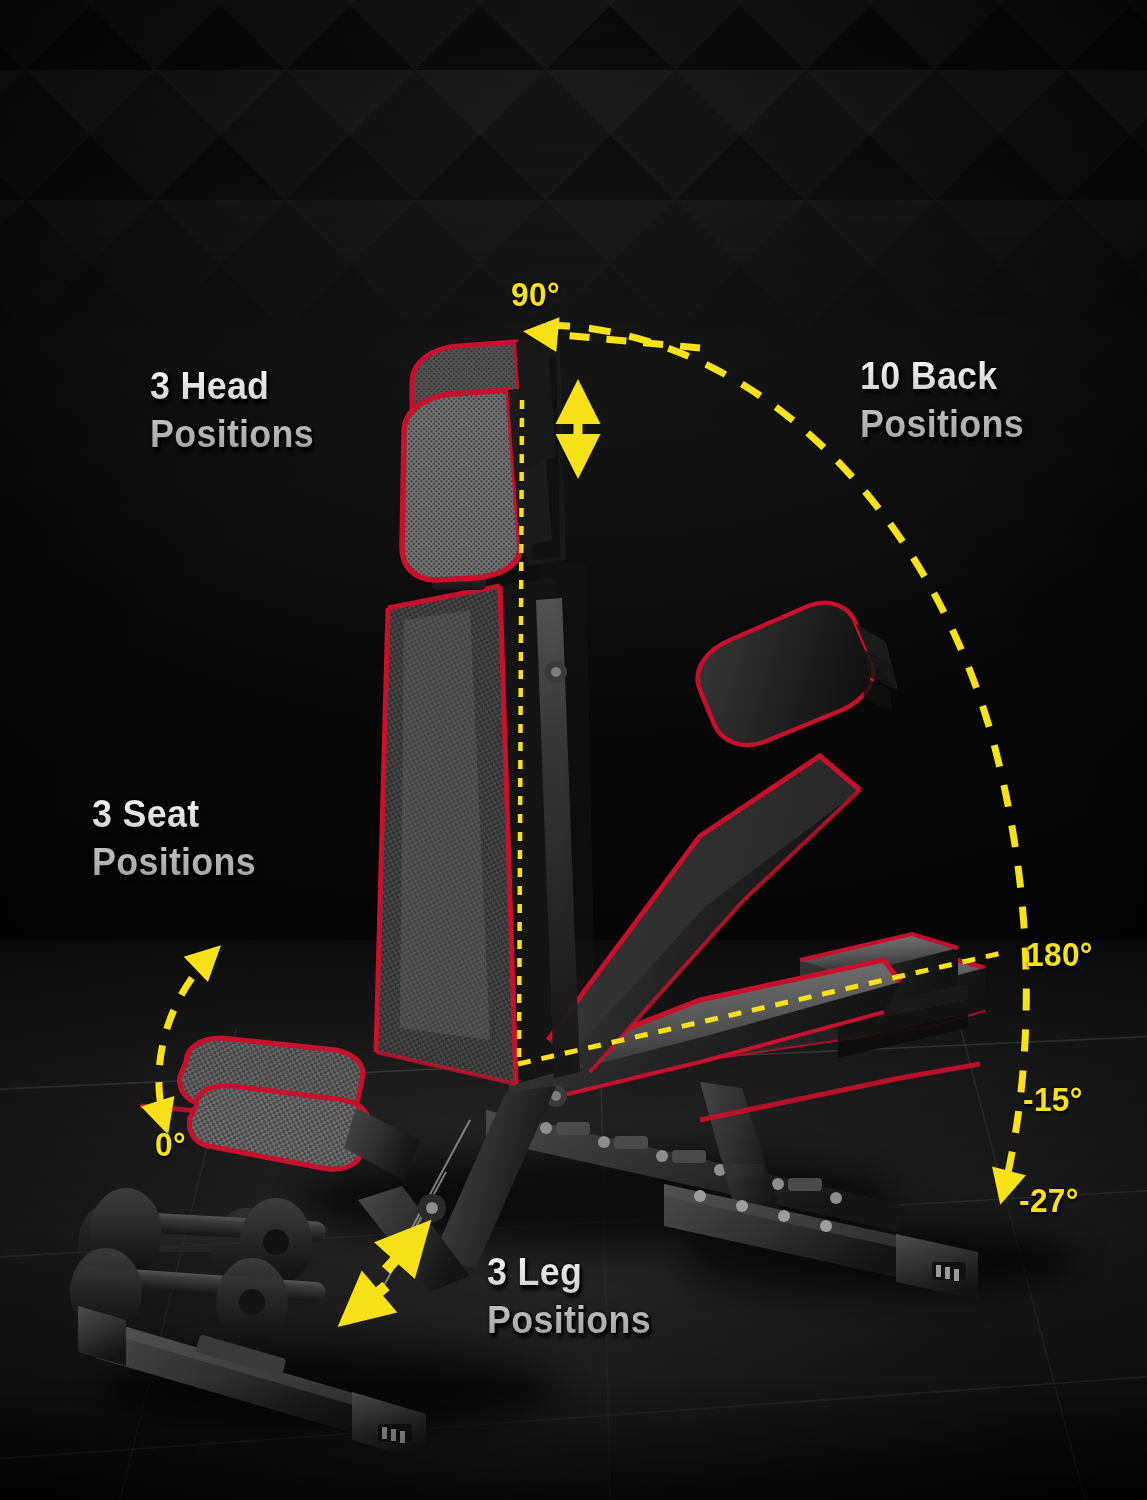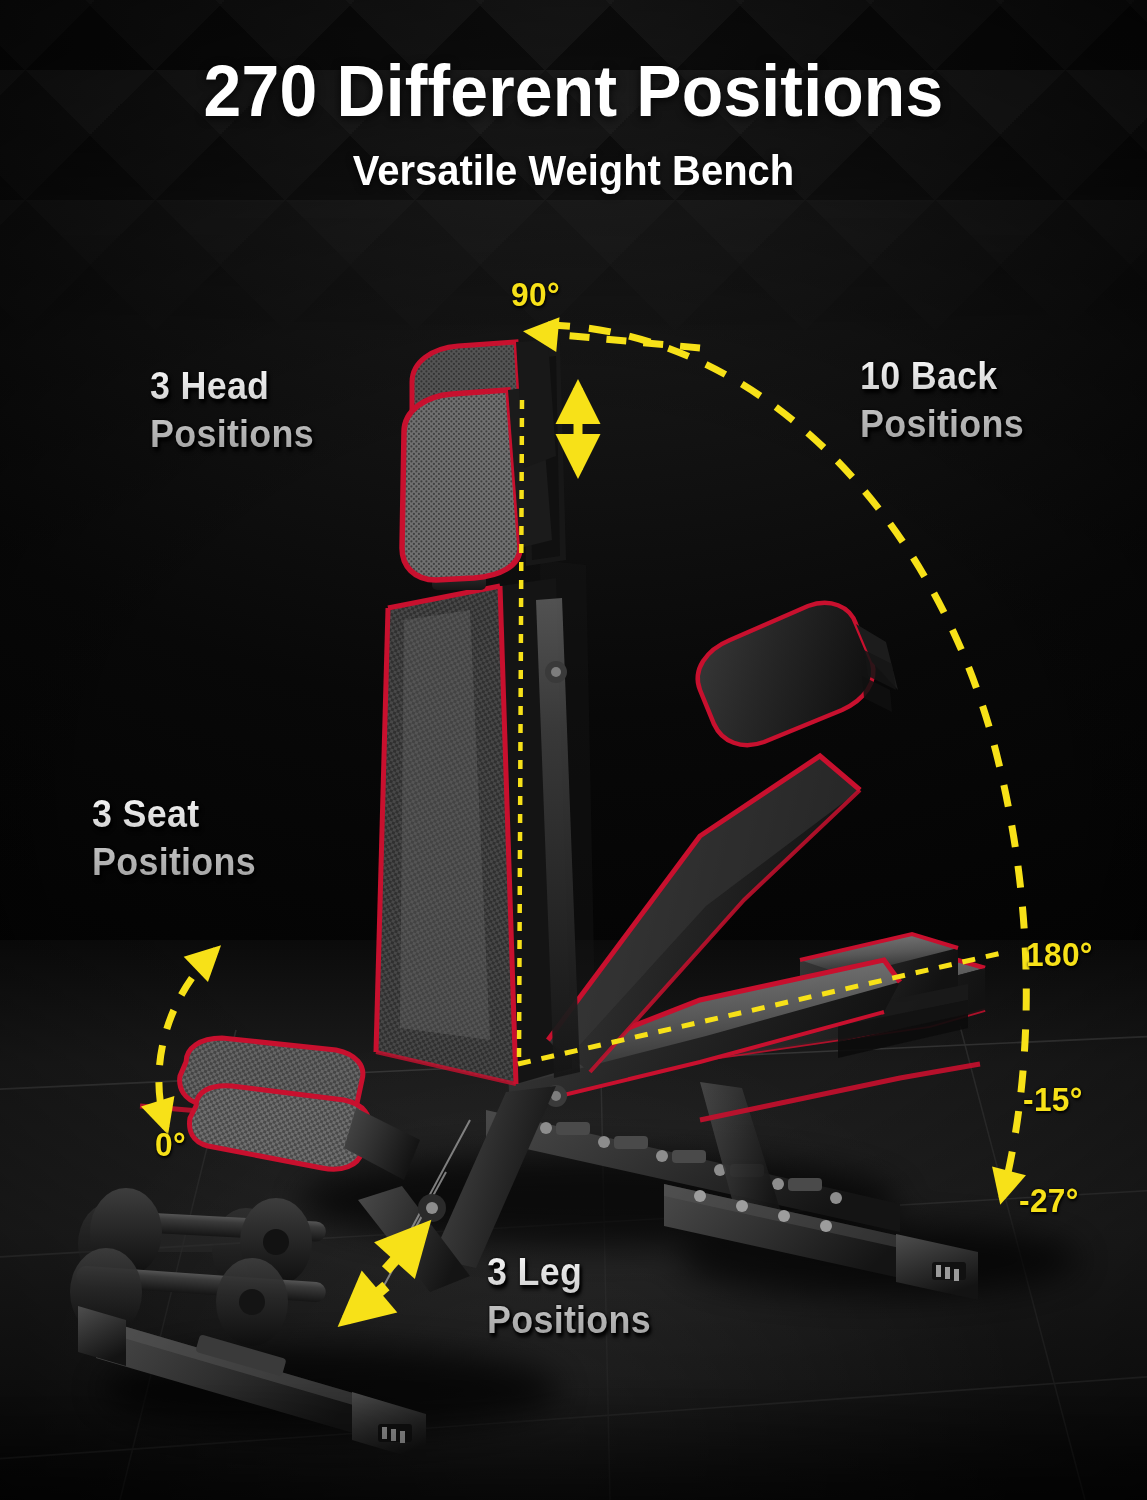--- a/index.html
+++ b/index.html
@@ -443,24 +443,20 @@
 
       <path d="M 216 950 C 164 1000 148 1070 166 1128" fill="none" stroke="#F7E118" stroke-width="7" stroke-dasharray="20 17" marker-start="url(#arrowY)" marker-end="url(#arrowY)"></path>
 
       <g>
         <path d="M 386 1270 L 424 1228" fill="none" stroke="#F7E118" stroke-width="11" marker-end="url(#arrowY)"></path>
         <path d="M 386 1286 L 346 1320" fill="none" stroke="#F7E118" stroke-width="11" marker-end="url(#arrowY)"></path>
       </g>
     </svg>
   </div>
 
-  <div class="headline-wrap">
-    <div class="headline">270 Different Positions</div>
-    <div class="subhead">Versatile Weight Bench</div>
-  </div>
 
   <div class="callout" id="c-head">3 Head
 Positions</div>
   <div class="callout" id="c-back">10 Back
 Positions</div>
   <div class="callout" id="c-seat">3 Seat
 Positions</div>
   <div class="callout" id="c-leg">3 Leg
 Positions</div>
 

